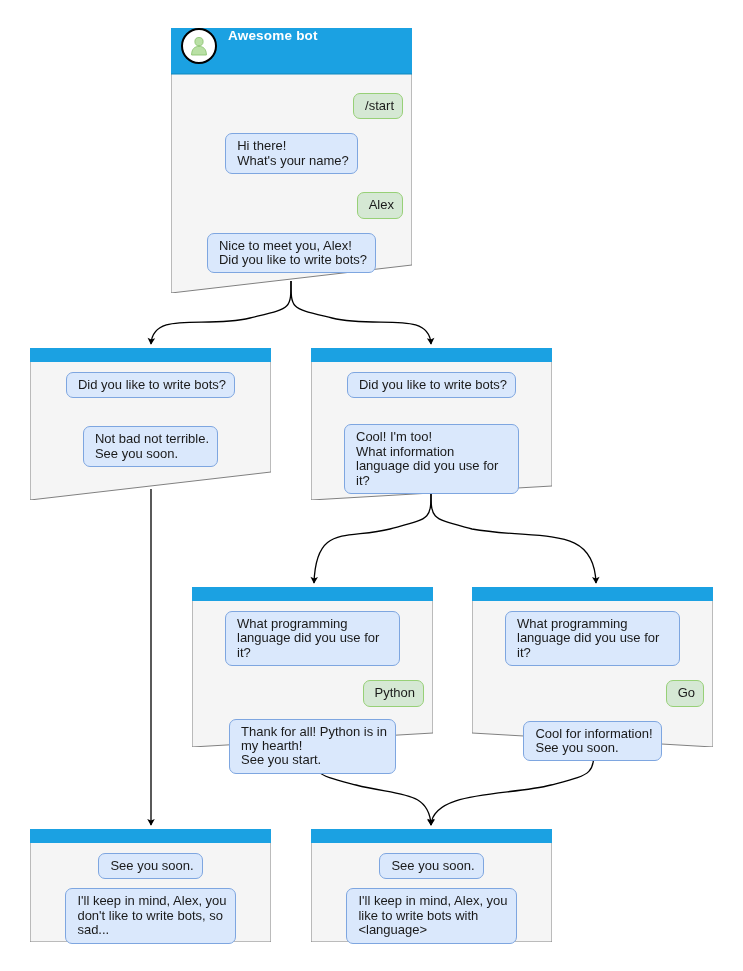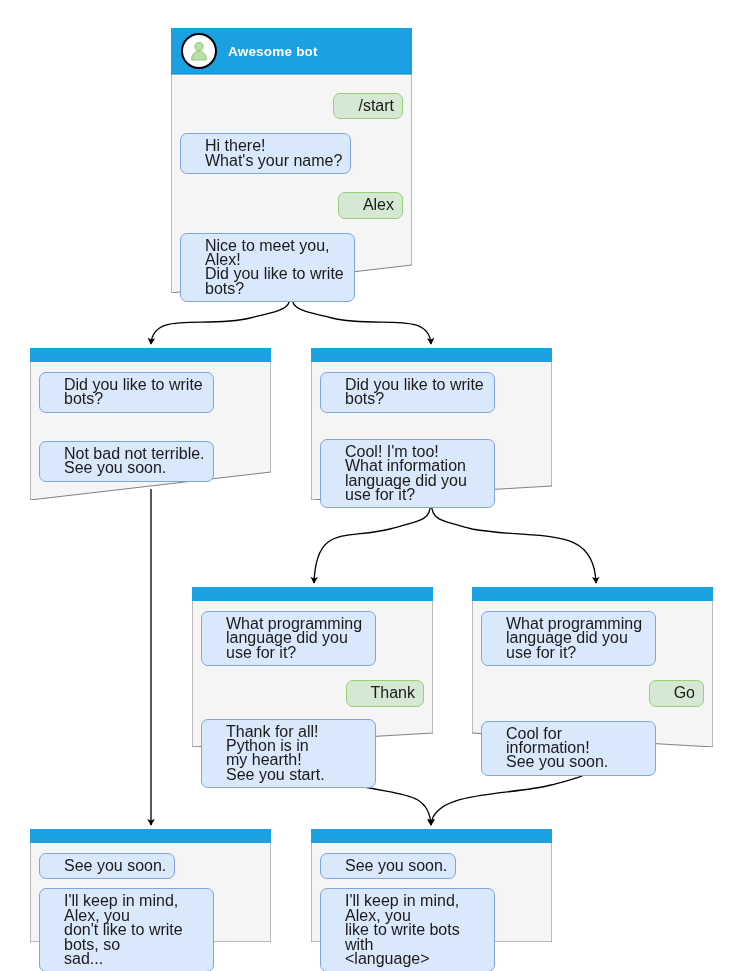--- a/index.html
+++ b/index.html
@@ -42,21 +42,20 @@
   .node-content {
     position: absolute;
     left: 0; top: 0;
     width: 100%;
     z-index: 1;
     box-sizing: border-box;
   }
   .titlebar {
     height: 46px;
     display: flex;
-    align-items: center;
     padding-left: 10px;
     box-sizing: border-box;
   }
   .titlebar.slim {
     height: 14px;
   }
   .avatar {
     width: 36px;
     height: 36px;
     border-radius: 50%;
@@ -80,28 +79,28 @@
   .chat {
     padding: 10px 9px 8px 9px;
     box-sizing: border-box;
     display: flex;
     flex-direction: column;
   }
   .row {
     display: flex;
     width: 100%;
   }
-  .row.left  { justify-content: flex-start; }
+  .row.left  { justify-content: center; }
   .row.right { justify-content: flex-end; }
   .bubble {
-    font-size: 16px;
+    font-size: 13px;
     line-height: 14.4px;
     color: #1a1a1a;
     border-radius: 7px;
-    padding: 5px 8px 5px 24px;
+    padding: 5px 8px 5px 11px;
     box-sizing: border-box;
     white-space: pre-line;
     max-width: 175px;
   }
   .bubble.bot {
     background: #dae8fc;
     border: 1px solid #7ea6e0;
   }
   .bubble.user {
     background: #d5e8d4;
@@ -229,21 +228,21 @@
     </svg>
     <div class="node-content">
       <div class="titlebar slim"></div>
       <div class="chat">
         <div class="row left">
             <div class="bubble bot">What programming
 language did you use for it?</div>
           </div>
         <div class="gap-14"></div>
         <div class="row right">
-            <div class="bubble user">Thank</div>
+            <div class="bubble user">Python</div>
           </div>
         <div class="gap-12"></div>
         <div class="row left">
             <div class="bubble bot">Thank for all! Python is in
 my hearth!
 See you start.</div>
           </div>
       </div>
     </div>
   </div>

